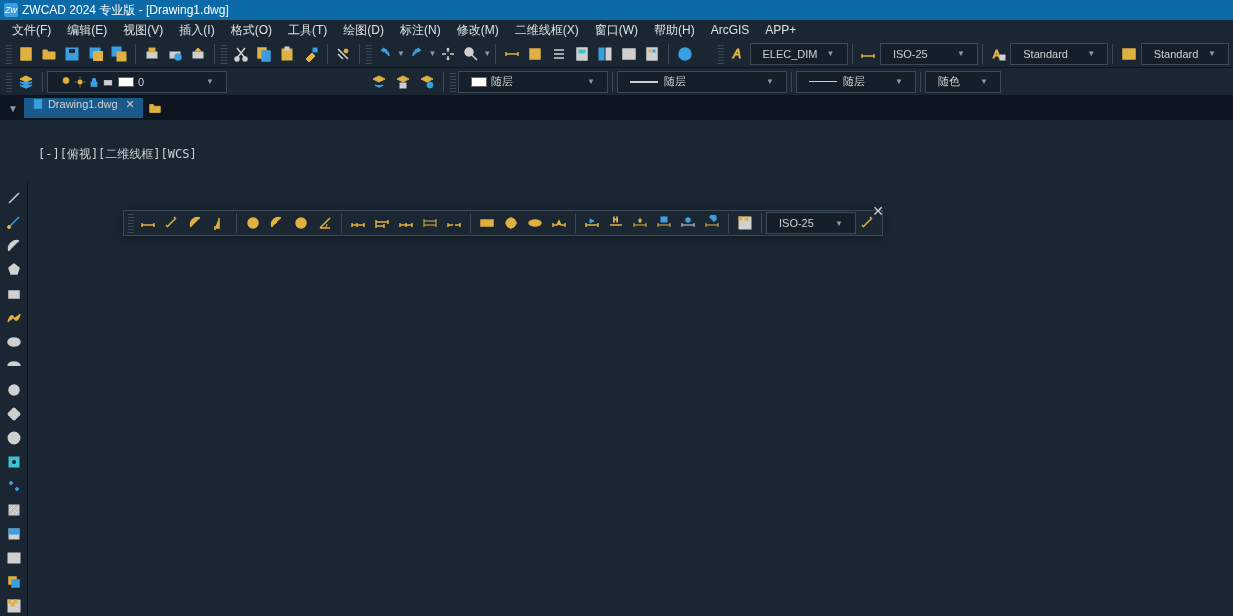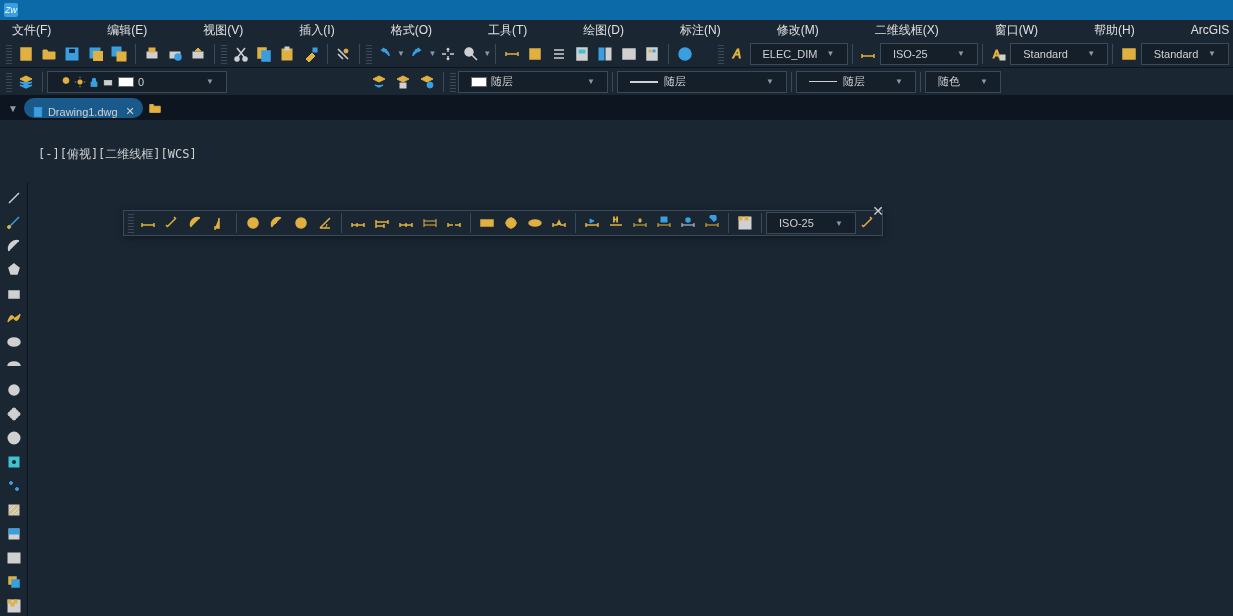--- a/index.html
+++ b/index.html
@@ -1,37 +1,37 @@
 <!DOCTYPE html>
 <html><head>
 <meta charset="utf-8">
 <style>
 * { margin: 0; padding: 0; box-sizing: border-box; font-family: "Microsoft YaHei", SimSun, Arial, sans-serif; }
 body { width: 1233px; height: 616px; background: #1a2733; overflow: hidden; }
 
 .titlebar { height: 20px; background: #0d6aa8; display: flex; align-items: center; padding: 8px 4px; color: #fff; font-size: 12px; }
 .titlebar .logo { width: 14px; height: 14px; background: #3a9fe0; margin-right: 4px; border-radius: 2px; display: flex; align-items: center; justify-content: center; font-size: 9px; font-style: italic; }
 
-.menubar { height: 20px; background: #1a2733; display: flex; align-items: center; padding: 0 4px; color: #e0e0e0; font-size: 12px; gap: 40px; }
+.menubar { height: 20px; background: #1a2733; display: flex; align-items: center; padding: 0 4px; color: #e0e0e0; font-size: 12px; }
 .menubar .menu-item { padding: 2px 8px; cursor: pointer; white-space: nowrap; }
 
 .toolbar-row { height: 28px; background: #1a2733; display: flex; align-items: center; padding: 2px 4px; border-bottom: 1px solid #0d1620; }
 .toolbar-row2 { height: 28px; background: #1a2733; display: flex; align-items: center; padding: 2px 4px; border-bottom: 1px solid #0d1620; }
 
 .tb-btn { width: 22px; height: 22px; display: flex; align-items: center; justify-content: center; cursor: pointer; margin: 0 1px; border-radius: 2px; }
 .tb-btn svg { width: 16px; height: 16px; }
 
 .tb-sep { width: 1px; height: 20px; background: #3a4a5a; margin: 0 4px; }
 .tb-grip { width: 6px; height: 20px; background: repeating-linear-gradient(0deg, #3a4a5a, #3a4a5a 1px, transparent 1px, transparent 3px); margin: 0 2px; cursor: move; }
 
 .dropdown { height: 22px; background: #151f2a; border: 1px solid #3a4a5a; display: flex; align-items: center; padding: 0 12px; color: #d0d0d0; font-size: 11px; cursor: pointer; position: relative; }
 .dropdown::after { content: '▼'; font-size: 8px; margin-left: auto; color: #8a9aaa; }
 
 .tab-area { height: 24px; background: #0d1620; display: flex; align-items: center; padding: 0 2px; }
-.tab { height: 20px; background: #2a3a4a; display: flex; align-items: flex-end; padding: 0 8px; color: #d0d0d0; font-size: 11px; cursor: pointer; border-radius: 10px; }
+.tab { height: 20px; background: #2a3a4a; display: flex; align-items: flex-start; padding: 0 8px; color: #d0d0d0; font-size: 11px; cursor: pointer; }
 .tab.active { background: #1a5a8a; }
 .tab .file-ico { width: 12px; height: 12px; margin-right: 4px; }
 .tab .close { margin-left: 8px; font-size: 11px; cursor: pointer; }
 .tab-chevron { color: #8a9aaa; padding: 0 6px; font-size: 10px; cursor: pointer; }
 .tab-newbtn { width: 16px; height: 16px; margin-left: 4px; cursor: pointer; display: flex; align-items: center; justify-content: center; }
 
 .main-area { display: flex; height: calc(616px - 120px); margin-top: 20px; }
 .vtoolbar { width: 28px; background: #1a2733; display: flex; flex-direction: column; align-items: center; padding: 4px 2px; border-right: 1px solid #0d1620; margin-top: 42px; }
 .vtoolbar .tb-btn { margin: 1px 0; }
 
@@ -48,20 +48,21 @@
 .c-yellow { fill: #e0b040; stroke: #e0b040; }
 .c-blue { fill: #3a9fe0; stroke: #3a9fe0; }
 .c-white { fill: #d0d0d0; stroke: #d0d0d0; }
 .c-cyan { fill: #40c0d0; stroke: #40c0d0; }
 </style>
 </head>
 <body>
 
 <div class="titlebar">
   <div class="logo">Zw</div>
+  <span>ZWCAD 2024 专业版 - [Drawing1.dwg]</span>
 </div>
 
 <div class="menubar">
   <div class="menu-item">文件(F)</div>
   <div class="menu-item">编辑(E)</div>
   <div class="menu-item">视图(V)</div>
   <div class="menu-item">插入(I)</div>
   <div class="menu-item">格式(O)</div>
   <div class="menu-item">工具(T)</div>
   <div class="menu-item">绘图(D)</div>

